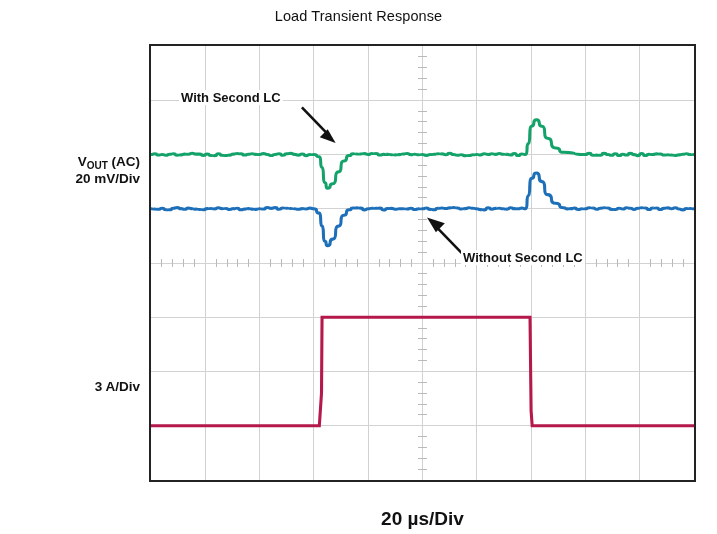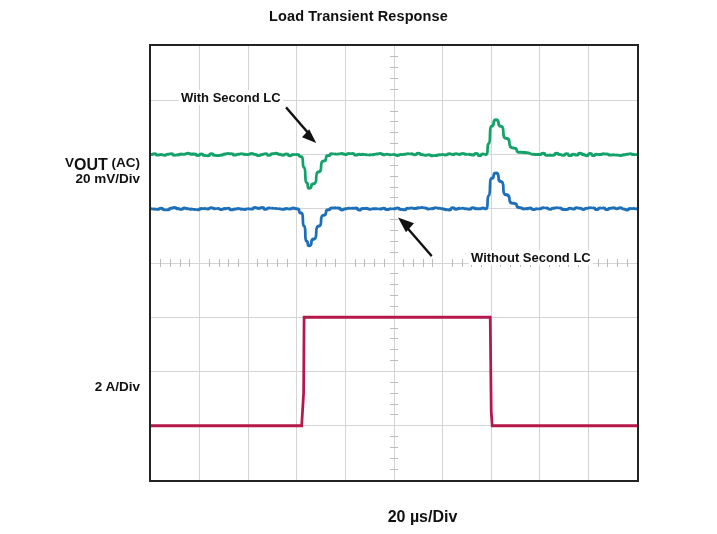--- a/index.html
+++ b/index.html
@@ -24,31 +24,31 @@
   }
 
   
   .chart-title {
     position: absolute;
     left: 0;
     top: 8px;
     width: 717px;
     text-align: center;
     font-size: 14.5px;
-    font-weight: bold;
+    font-weight: normal;
     letter-spacing: 0.1px;
     color: #111111;
   }
 
   
   .plot-frame {
     position: absolute;
     left: 149px;
     top: 44px;
-    width: 490px;
+    width: 547px;
     height: 438px;
     border: 2.5px solid #232323;
     box-sizing: border-box;
     background: #ffffff;
     overflow: hidden;
   }
 
   .grid-layer, .trace-layer, .anno-layer {
     position: absolute;
     left: 0; top: 0;
@@ -70,72 +70,72 @@
     left: 0px;
     top: 154px;
     width: 140px;
   }
   #iload-label {
     left: 0px;
     top: 379px;
     width: 140px;
   }
   .sub {
-    font-size: 16px;
+    font-size: 10px;
     vertical-align: baseline;
     position: relative;
     top: 2.5px;
   }
 
   .x-label {
     position: absolute;
     left: 149px;
     top: 508px;
     width: 547px;
     text-align: center;
-    font-size: 16px;
+    font-size: 19px;
     font-weight: bold;
     color: #111111;
   }
 
   
   .anno-text {
     position: absolute;
     font-size: 13px;
     font-weight: bold;
     color: #111111;
     white-space: nowrap;
     background: #ffffff;
     padding: 0 2px;
   }
   #anno-with {
     left: 28px;
     top: 44px;
   }
   #anno-without {
-    left: 318px;
+    left: 310px;
     top: 204px;
   }
 </style>
 </head>
 <body>
 
 <div id="page">
 
   <div class="chart-title">Load Transient Response</div>
 
   <div class="y-label" id="vout-label">
     <div>
       <span>V</span><span class="sub">OUT</span><span> (AC)</span>
     </div>
     <div>20 mV/Div</div>
   </div>
 
   <div class="y-label" id="iload-label">
-    <div>2 A/Div</div>
+    <div>3 A/Div</div>
   </div>
 
   <div class="x-label">20 µs/Div</div>
 
   <div class="plot-frame">
 
     <svg class="grid-layer" viewBox="0 0 547 438" preserveAspectRatio="none">
       <g id="grid-majors" stroke="#d2d2d2" stroke-width="1" shape-rendering="crispEdges">
           <line x1="54.7" y1="0" x2="54.7" y2="438"></line>
           <line x1="109.4" y1="0" x2="109.4" y2="438"></line>

